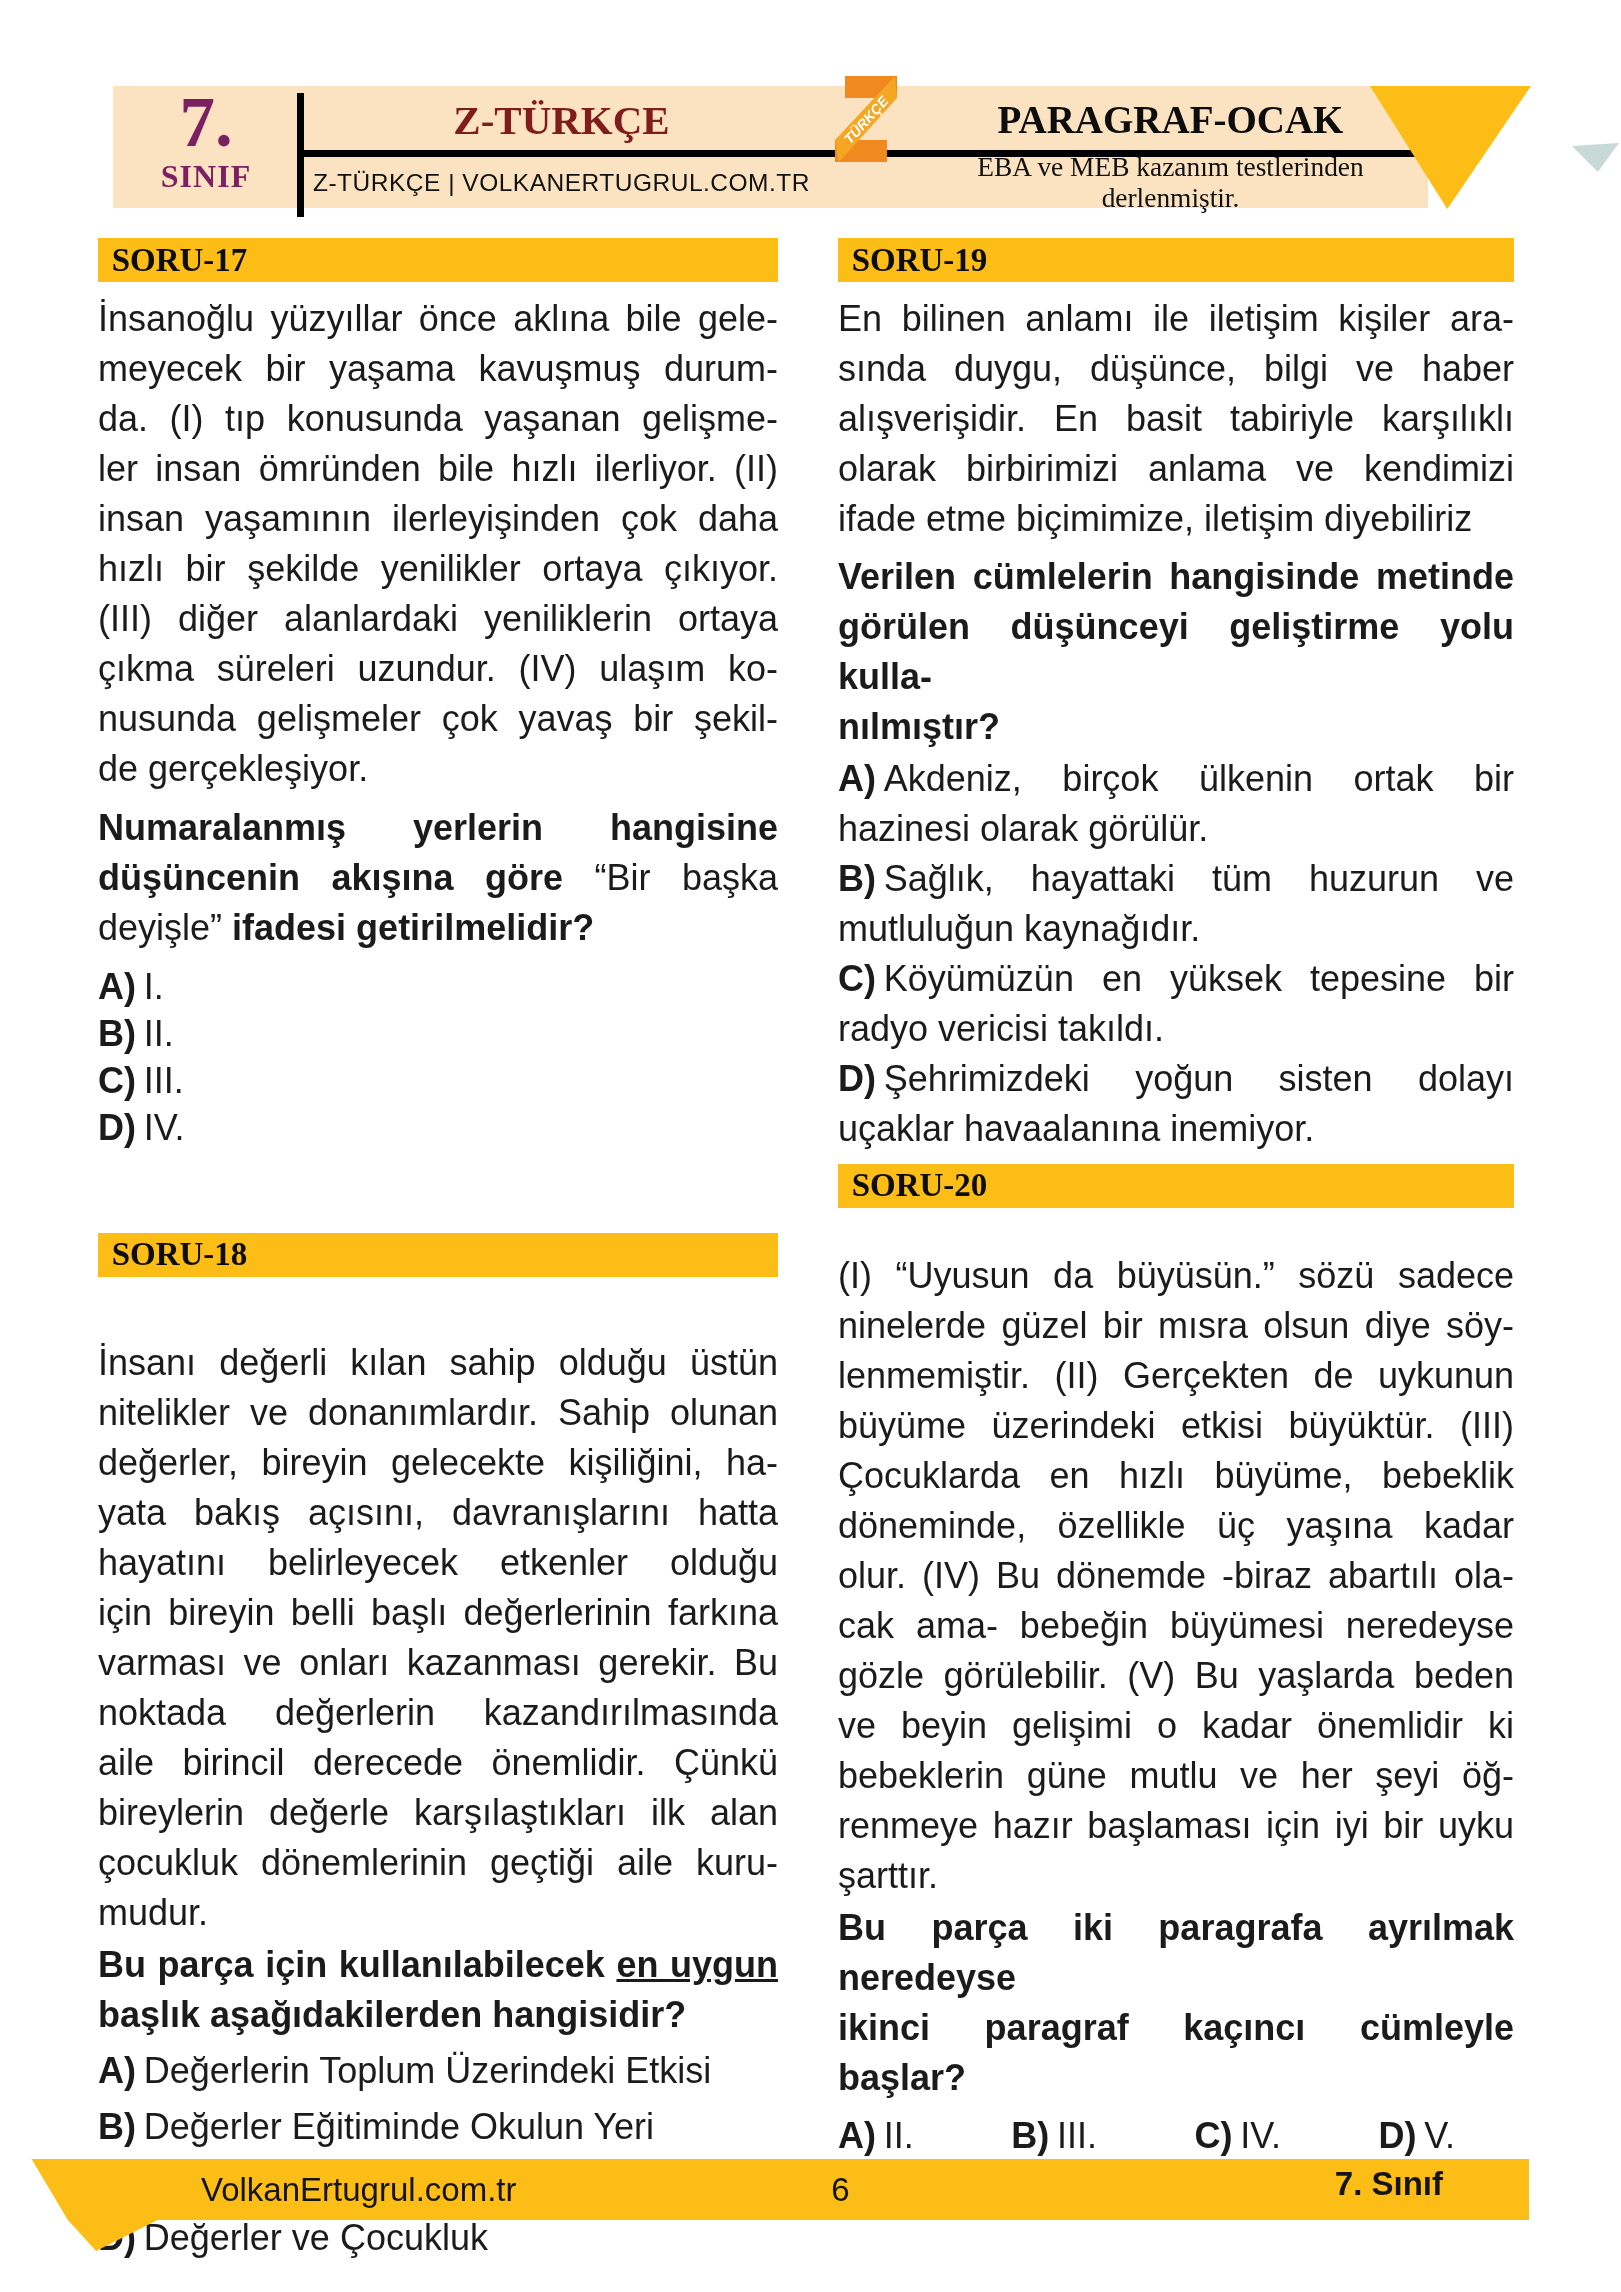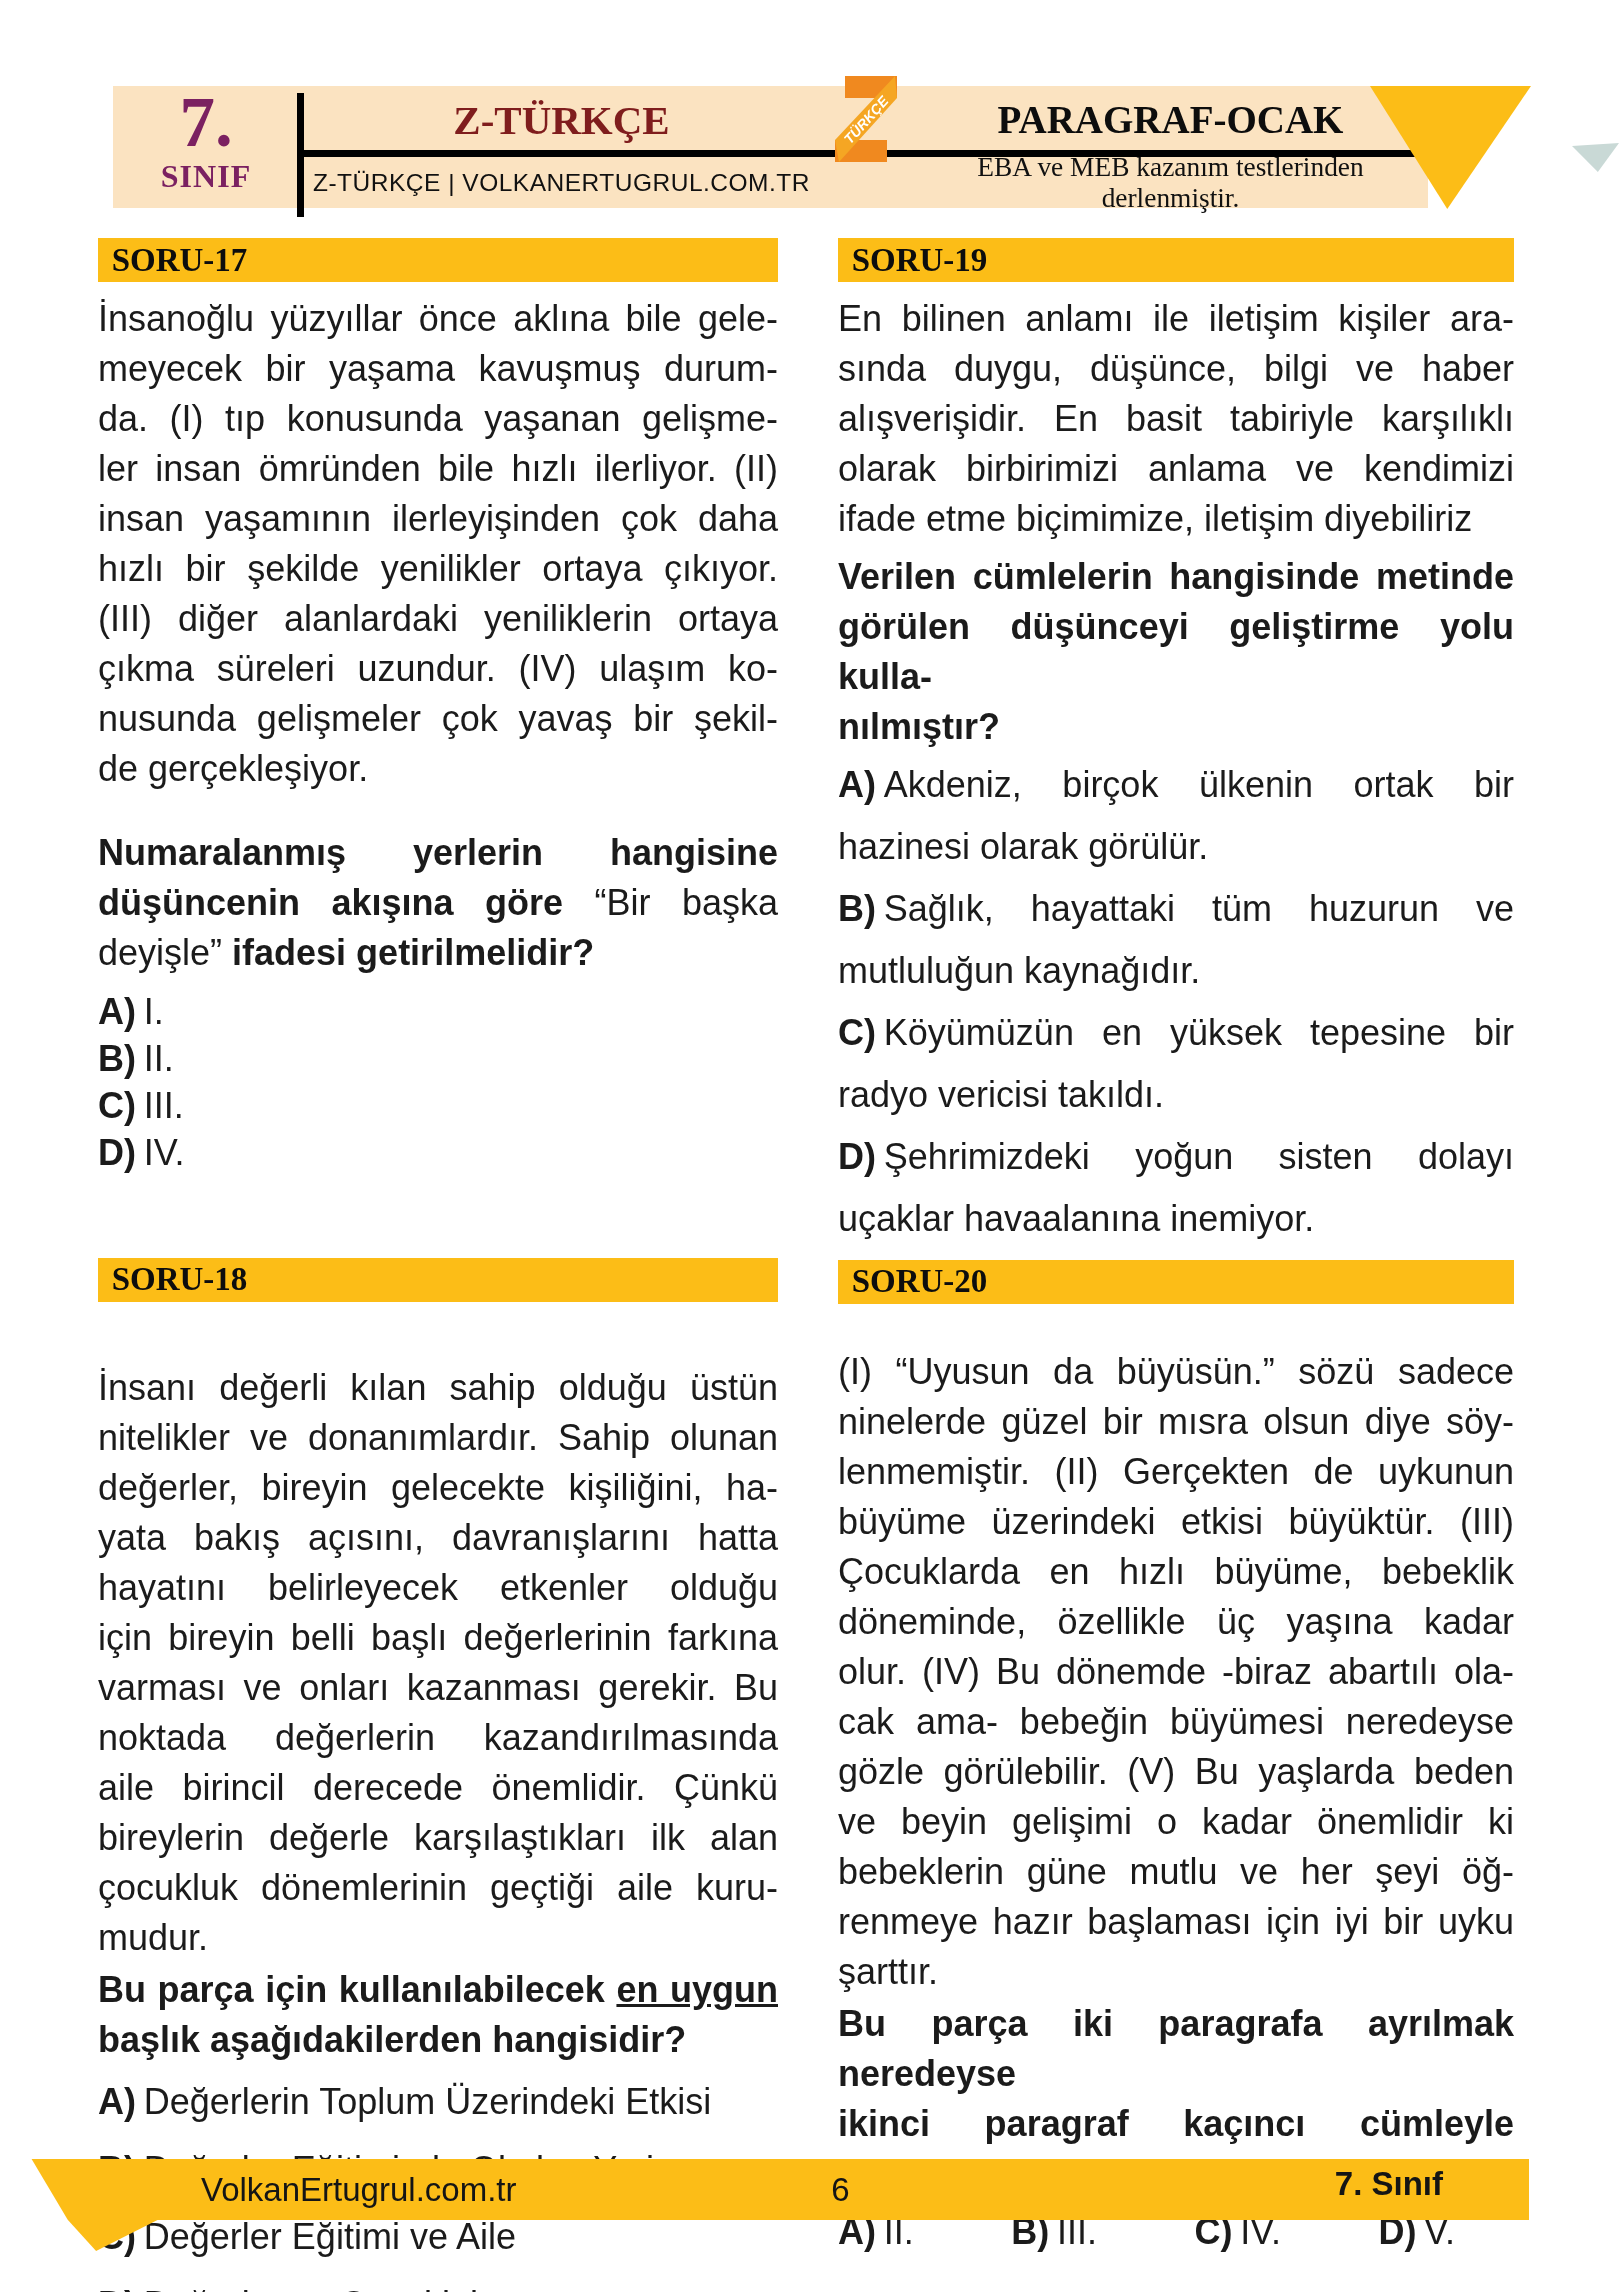--- a/index.html
+++ b/index.html
@@ -95,24 +95,24 @@
   .stem span{font-weight:400;}
   .stem span.b{font-weight:700;}
   .stem .u{text-decoration:underline;}
   .stem-lines{font-weight:700;}
   .options-row{
     display:flex;justify-content:space-between;
     font-size:36px;line-height:47px;padding-right:59px;
   }
   .options-col .opt{display:block;text-align:justify;}
   .opt b{font-weight:700;margin-right:7.8px;}
-  .options-col{font-size:36px;line-height:62px;}
+  .options-col{font-size:36px;line-height:50px;}
   .m-pass{margin-top:11.8px;}
   
-  .q17-stem{margin-top:34px;}
+  .q17-stem{margin-top:9px;}
   .q17-opts{margin-top:10px;flex-direction:column;}
   .q18-bar{margin-top:82px;}
   .q18-pass{margin-top:61px;}
   .q18-stem{margin-top:2px;}
   .q18-opts{margin-top:3.9px;}
   .q18-opts .opt{margin-top:5.9px;}
   
   .q19-stem{margin-top:8px;}
   .q19-opts{margin-top:2px;}
   .q20-bar{margin-top:9.8px;}

